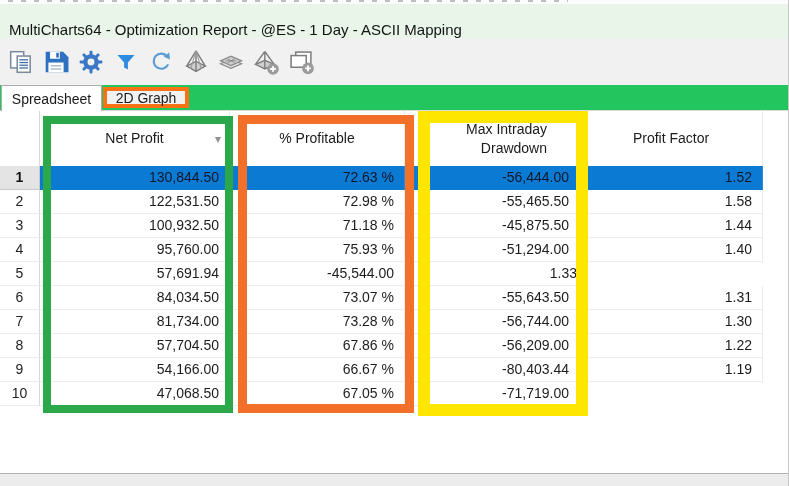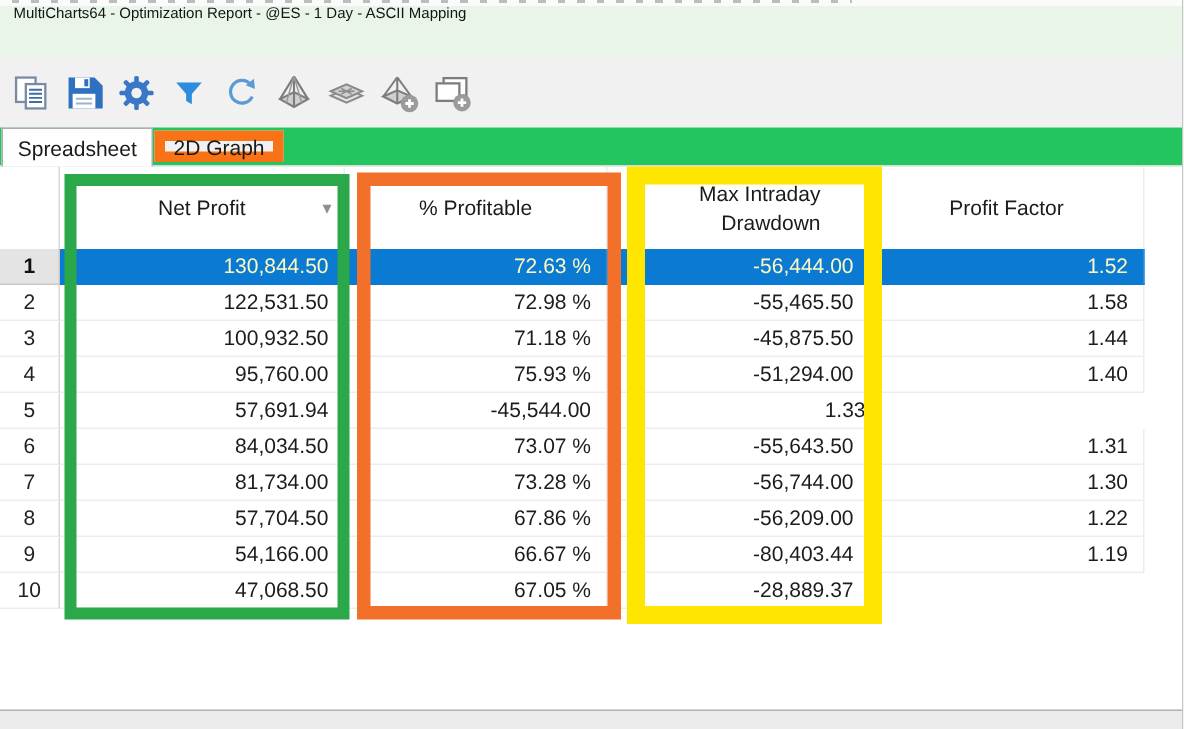--- a/index.html
+++ b/index.html
@@ -6,53 +6,53 @@
   body{width:789px;height:486px;position:relative;overflow:hidden;background:#fff;
        font-family:"Liberation Sans",sans-serif;-webkit-font-smoothing:antialiased;}
   .window{position:absolute;inset:0;background:#fff;border-right:1px solid #c6c6c6;}
 
   
   .top-strip{position:absolute;left:0;top:0;width:100%;height:4px;background:#fbfbfb;}
   .top-strip::before{content:"";position:absolute;left:8px;top:0;height:2px;width:560px;
       background:repeating-linear-gradient(90deg,#a9aeac 0 5px,transparent 5px 13px);opacity:.8;}
 
   .titlebar{position:absolute;left:0;top:4px;width:100%;height:34px;background:#e9f5e9;
-      display:flex;align-items:flex-start;padding-left:9px;box-sizing:border-box;
-      font-size:10px;color:#141414;}
+      display:flex;align-items:flex-end;padding-left:9px;box-sizing:border-box;
+      font-size:15px;color:#141414;}
 
   .toolbar{position:absolute;left:0;top:38px;width:100%;height:47px;background:#f0f1f0;
       display:flex;align-items:center;gap:5px;padding-left:6px;box-sizing:border-box;}
   .tbtn{width:30px;height:32px;display:flex;align-items:center;justify-content:center;border-radius:2px;}
   .tbtn svg{display:block;}
 
   .tabbar{position:absolute;left:0;top:85px;width:100%;height:26px;background:#22c55e;box-sizing:border-box;}
   .tabbar::after{content:"";position:absolute;left:0;bottom:0;width:100%;height:1px;background:#dadada;}
   .tab{position:absolute;box-sizing:border-box;font-size:14px;color:#1a1a1a;
       display:flex;align-items:center;justify-content:center;}
   .tab.active{left:1px;top:0;width:101px;height:26px;background:#fff;
       border:1px solid #acacac;border-bottom:none;z-index:3;}
   .tab.inactive{left:103px;top:2px;width:86px;height:21px;background:#f0f1f0;
-      border:7px solid #f97316;z-index:2;}
+      border:4px solid #f97316;z-index:2;}
 
   .content{position:absolute;left:0;top:111px;width:100%;height:362px;background:#fff;}
 
   .hrow{display:flex;height:55px;align-items:stretch;}
   .h{box-sizing:border-box;display:flex;align-items:center;justify-content:center;text-align:center;
      font-size:14px;color:#1b1b1b;border-right:1px solid #ececec;position:relative;line-height:1.35;}
   .h.c0{border-right:1px solid #d8d8d8;}
   .sortglyph{position:absolute;right:8px;top:50%;transform:translateY(-50%);
      color:#8f8f8f;font-size:12px;}
 
   .trow{display:flex;height:24px;box-sizing:border-box;}
   .cell{box-sizing:border-box;font-size:14px;color:#1c1c1c;line-height:23px;
      border-bottom:1px solid #ededed;border-right:1px solid #ededed;
      text-align:right;padding-right:10px;white-space:nowrap;overflow:hidden;}
   .cell.c0{text-align:center;padding-right:0;color:#222;border-right:1px solid #d8d8d8;background:#fff;}
   .c0{width:40px;}.c1{width:190px;}.c2{width:175px;}.c3{width:175px;}.c4{width:183px;}
-  .trow.selected .cell{background:#0a7ad3;color:#fef9c3;border-bottom-color:#0a7ad3;border-right-color:#2a8adc;}
+  .trow.selected .cell{background:#0a7ad3;color:#0f172a;border-bottom-color:#0a7ad3;border-right-color:#2a8adc;}
   .trow.selected .cell.c0{background:#e4e4e4;color:#111;font-weight:bold;
      border-right:1px solid #c9c9c9;border-bottom-color:#c9c9c9;}
 
   .annot{position:absolute;box-sizing:border-box;border-style:solid;pointer-events:none;z-index:5;}
   .annot.green{left:43px;top:116px;width:190px;height:297px;border-width:8px;}
   .annot.orange{left:238px;top:115px;width:176px;height:298px;border-width:9px;}
   .annot.yellow{left:418px;top:111px;width:170px;height:305px;border-width:12px;}
 
   .bottombar{position:absolute;left:0;top:473px;width:100%;height:13px;
      background:#ececec;border-top:1px solid #b3b3b3;box-sizing:border-box;}
@@ -234,21 +234,21 @@
           <div class="cell c0">9</div>
           <div class="cell c1">54,166.00</div>
           <div class="cell c2">66.67 %</div>
           <div class="cell c3">-80,403.44</div>
           <div class="cell c4">1.19</div>
         </div>
         <div class="trow">
           <div class="cell c0">10</div>
           <div class="cell c1">47,068.50</div>
           <div class="cell c2">67.05 %</div>
-          <div class="cell c3">-28,889.37</div>
+          <div class="cell c3">-71,719.00</div>
         </div>
       </div>
   </div>
 
   <div class="annot green" style="border-color: rgb(43, 168, 74);"></div>
   <div class="annot orange" style="border-color: rgb(243, 112, 42);"></div>
   <div class="annot yellow" style="border-color: rgb(255, 230, 0);"></div>
 
   <div class="bottombar"></div>
 

